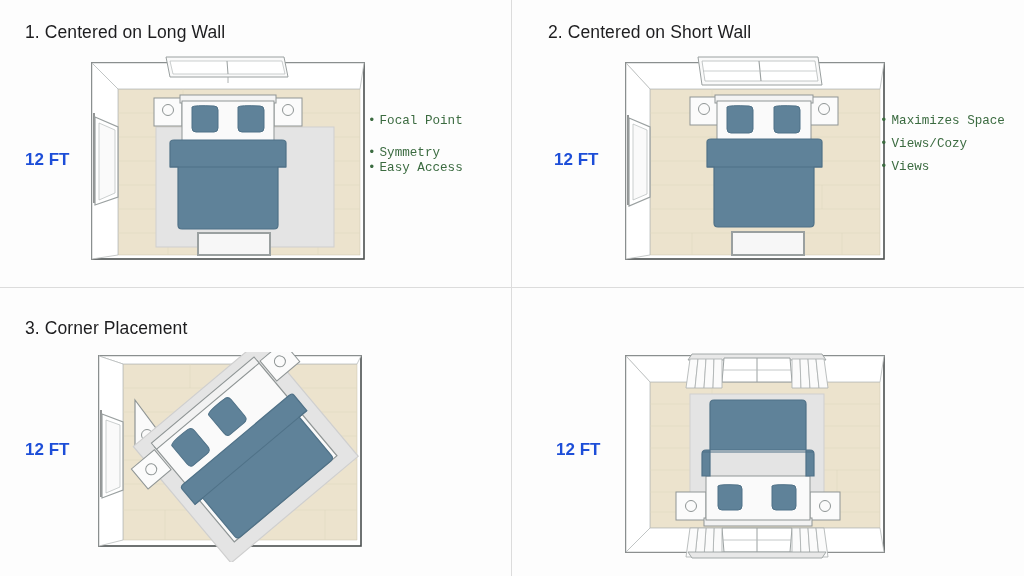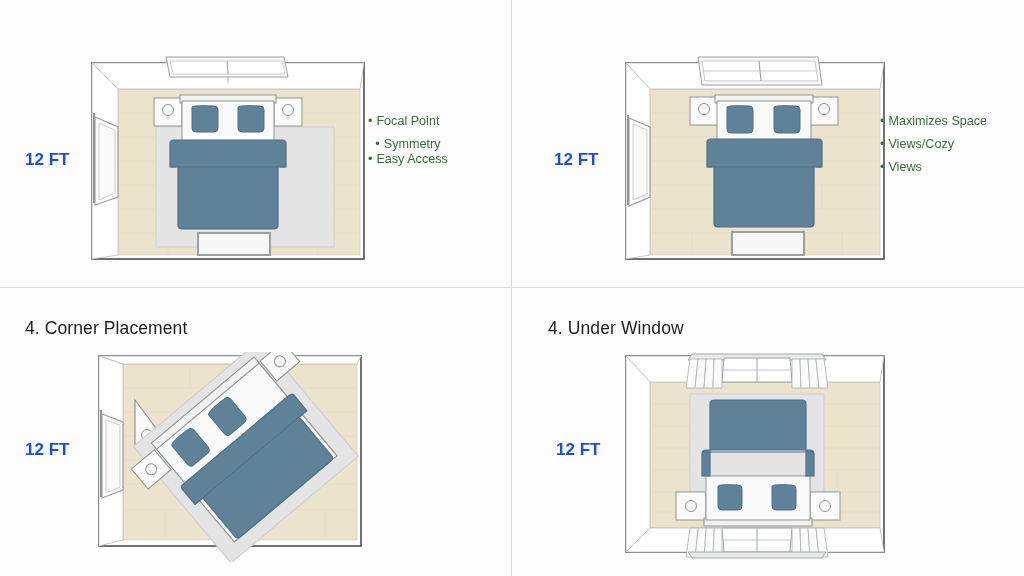--- a/index.html
+++ b/index.html
@@ -34,30 +34,32 @@
     color:#1d4ed8;
     font-weight:700;
     white-space:nowrap;
   }
   .bullets{position:absolute;}
   .bullet{
     color:#3b6b40;
     font-size:12.6px;
     white-space:nowrap;
     display:block;
+    font-family:Liberation Mono, monospace;
   }
   .bullet .dot{margin-right:4px;}
   svg{display:block;}
 </style>
 </head>
 <body>
 
 <div id="grid">
 
   <div class="panel">
+    <div class="panel-title" style="left:25px;top:22px;">1. Centered on Long Wall</div>
     <div class="ft-label" style="left:25px;top:150px;">12 FT</div>
 
     <svg width="300" height="215" viewBox="0 0 300 215" style="position:absolute;left:88px;top:55px;">
 
       <rect x="4" y="8" width="272" height="196" fill="#ffffff" stroke="#4a4f4f" stroke-width="1.6"></rect>
 
       <polygon points="30,34 272,34 272,200 30,200" fill="#ece3cd" stroke="#c9c3ae" stroke-width="0.5"></polygon>
 
       <polygon points="4,8 276,8 272,34 30,34" fill="#ffffff" stroke="#b9bdbd" stroke-width="0.8"></polygon>
       <polygon points="4,8 30,34 30,200 4,204" fill="#ffffff" stroke="#b9bdbd" stroke-width="0.8"></polygon>
@@ -109,26 +111,27 @@
       <path d="M150,52 Q152,50 172,51 Q176,51 176,55 L176,73 Q176,77 172,77 L154,77 Q150,77 150,73 Z" fill="#5f8299" stroke="#4f7187" stroke-width="1"></path>
 
       <path d="M82,88 Q82,85 86,85 L194,85 Q198,85 198,88 L198,112 L190,112 L190,170 Q190,174 186,174 L94,174 Q90,174 90,170 L90,112 L82,112 Z" fill="#5f8299" stroke="#4f7187" stroke-width="1.2"></path>
       <line x1="82" y1="112" x2="198" y2="112" stroke="#4f7187" stroke-width="1"></line>
 
       <rect x="110" y="178" width="72" height="22" fill="#f7f7f7" stroke="#9aa0a0" stroke-width="2"></rect>
     </svg>
 
     <div class="bullets" style="left:368px;top:114px;">
       <span class="bullet"><span class="dot">•</span><span>Focal Point</span></span>
-      <span class="bullet" style="margin-top:9px;text-align:center;"><span class="dot">•</span><span>Symmetry</span></span>
+      <span class="bullet" style="margin-top:18px;"><span class="dot">•</span><span>Symmetry</span></span>
       <span class="bullet" style="margin-top:1px;"><span class="dot">•</span><span>Easy Access</span></span>
     </div>
   </div>
 
   <div class="panel">
+    <div class="panel-title" style="left:36px;top:22px;">2. Centered on Short Wall</div>
     <div class="ft-label" style="left:42px;top:150px;">12 FT</div>
 
     <svg width="290" height="215" viewBox="0 0 290 215" style="position:absolute;left:110px;top:55px;">
       <rect x="4" y="8" width="258" height="196" fill="#ffffff" stroke="#4a4f4f" stroke-width="1.6"></rect>
       <polygon points="28,34 258,34 258,200 28,200" fill="#ece3cd" stroke="#c9c3ae" stroke-width="0.5"></polygon>
       <polygon points="4,8 262,8 258,34 28,34" fill="#ffffff" stroke="#b9bdbd" stroke-width="0.8"></polygon>
       <polygon points="4,8 28,34 28,200 4,204" fill="#ffffff" stroke="#b9bdbd" stroke-width="0.8"></polygon>
       <g stroke="#ddd5bd" stroke-width="0.5">
         <line x1="28" y1="58" x2="258" y2="58"></line>
           <line x1="28" y1="82" x2="258" y2="82"></line>
@@ -175,21 +178,21 @@
     </svg>
 
     <div class="bullets" style="left:368px;top:114px;">
       <span class="bullet"><span class="dot">•</span><span>Maximizes Space</span></span>
       <span class="bullet" style="margin-top:9px;"><span class="dot">•</span><span>Views/Cozy</span></span>
       <span class="bullet" style="margin-top:9px;"><span class="dot">•</span><span>Views</span></span>
     </div>
   </div>
 
   <div class="panel">
-    <div class="panel-title" style="left:25px;top:30px;">4. Corner Placement</div>
+    <div class="panel-title" style="left:25px;top:30px;">3. Corner Placement</div>
     <div class="ft-label" style="left:25px;top:152px;">12 FT</div>
 
     <svg width="300" height="210" viewBox="0 0 300 210" style="position:absolute;left:95px;top:64px;">
       <rect x="4" y="4" width="262" height="190" fill="#ffffff" stroke="#4a4f4f" stroke-width="1.6"></rect>
       <polygon points="28,12 262,12 262,188 28,188" fill="#ece3cd" stroke="#c9c3ae" stroke-width="0.5"></polygon>
       <polygon points="4,4 266,4 262,12 28,12" fill="#ffffff" stroke="#b9bdbd" stroke-width="0.8"></polygon>
       <polygon points="4,4 28,12 28,188 4,194" fill="#ffffff" stroke="#b9bdbd" stroke-width="0.8"></polygon>
       <g stroke="#ddd5bd" stroke-width="0.5">
         <line x1="28" y1="36" x2="262" y2="36"></line>
           <line x1="28" y1="60" x2="262" y2="60"></line>
@@ -231,21 +234,20 @@
         <path d="M146,48 Q148,45 168,46 Q173,46 173,51 L173,72 Q173,77 168,77 L150,77 Q146,77 146,72 Z" fill="#5f8299" stroke="#4f7187" stroke-width="1"></path>
 
         <path d="M78,88 Q78,85 82,85 L220,85 Q224,85 224,88 L224,108 L214,108 L214,158 Q214,162 210,162 L92,162 Q88,162 88,158 L88,108 L78,108 Z" fill="#5f8299" stroke="#4f7187" stroke-width="1.2"></path>
         <line x1="78" y1="108" x2="224" y2="108" stroke="#4f7187" stroke-width="1"></line>
       </g>
     </svg>
 
   </div>
 
   <div class="panel">
-    <div class="panel-title" style="left:36px;top:30px;">4. Under Window</div>
     <div class="ft-label" style="left:44px;top:152px;">12 FT</div>
 
     <svg width="290" height="215" viewBox="0 0 290 215" style="position:absolute;left:110px;top:64px;">
       <rect x="4" y="4" width="258" height="196" fill="#ffffff" stroke="#4a4f4f" stroke-width="1.6"></rect>
       <polygon points="28,30 258,30 258,176 28,176" fill="#ece3cd" stroke="#c9c3ae" stroke-width="0.5"></polygon>
       <polygon points="4,4 262,4 258,30 28,30" fill="#ffffff" stroke="#b9bdbd" stroke-width="0.8"></polygon>
       <polygon points="4,4 28,30 28,176 4,200" fill="#ffffff" stroke="#b9bdbd" stroke-width="0.8"></polygon>
       <polygon points="28,176 258,176 262,200 4,200" fill="#ffffff" stroke="#b9bdbd" stroke-width="0.8"></polygon>
       <g stroke="#ddd5bd" stroke-width="0.5">
         <line x1="28" y1="52" x2="258" y2="52"></line>

